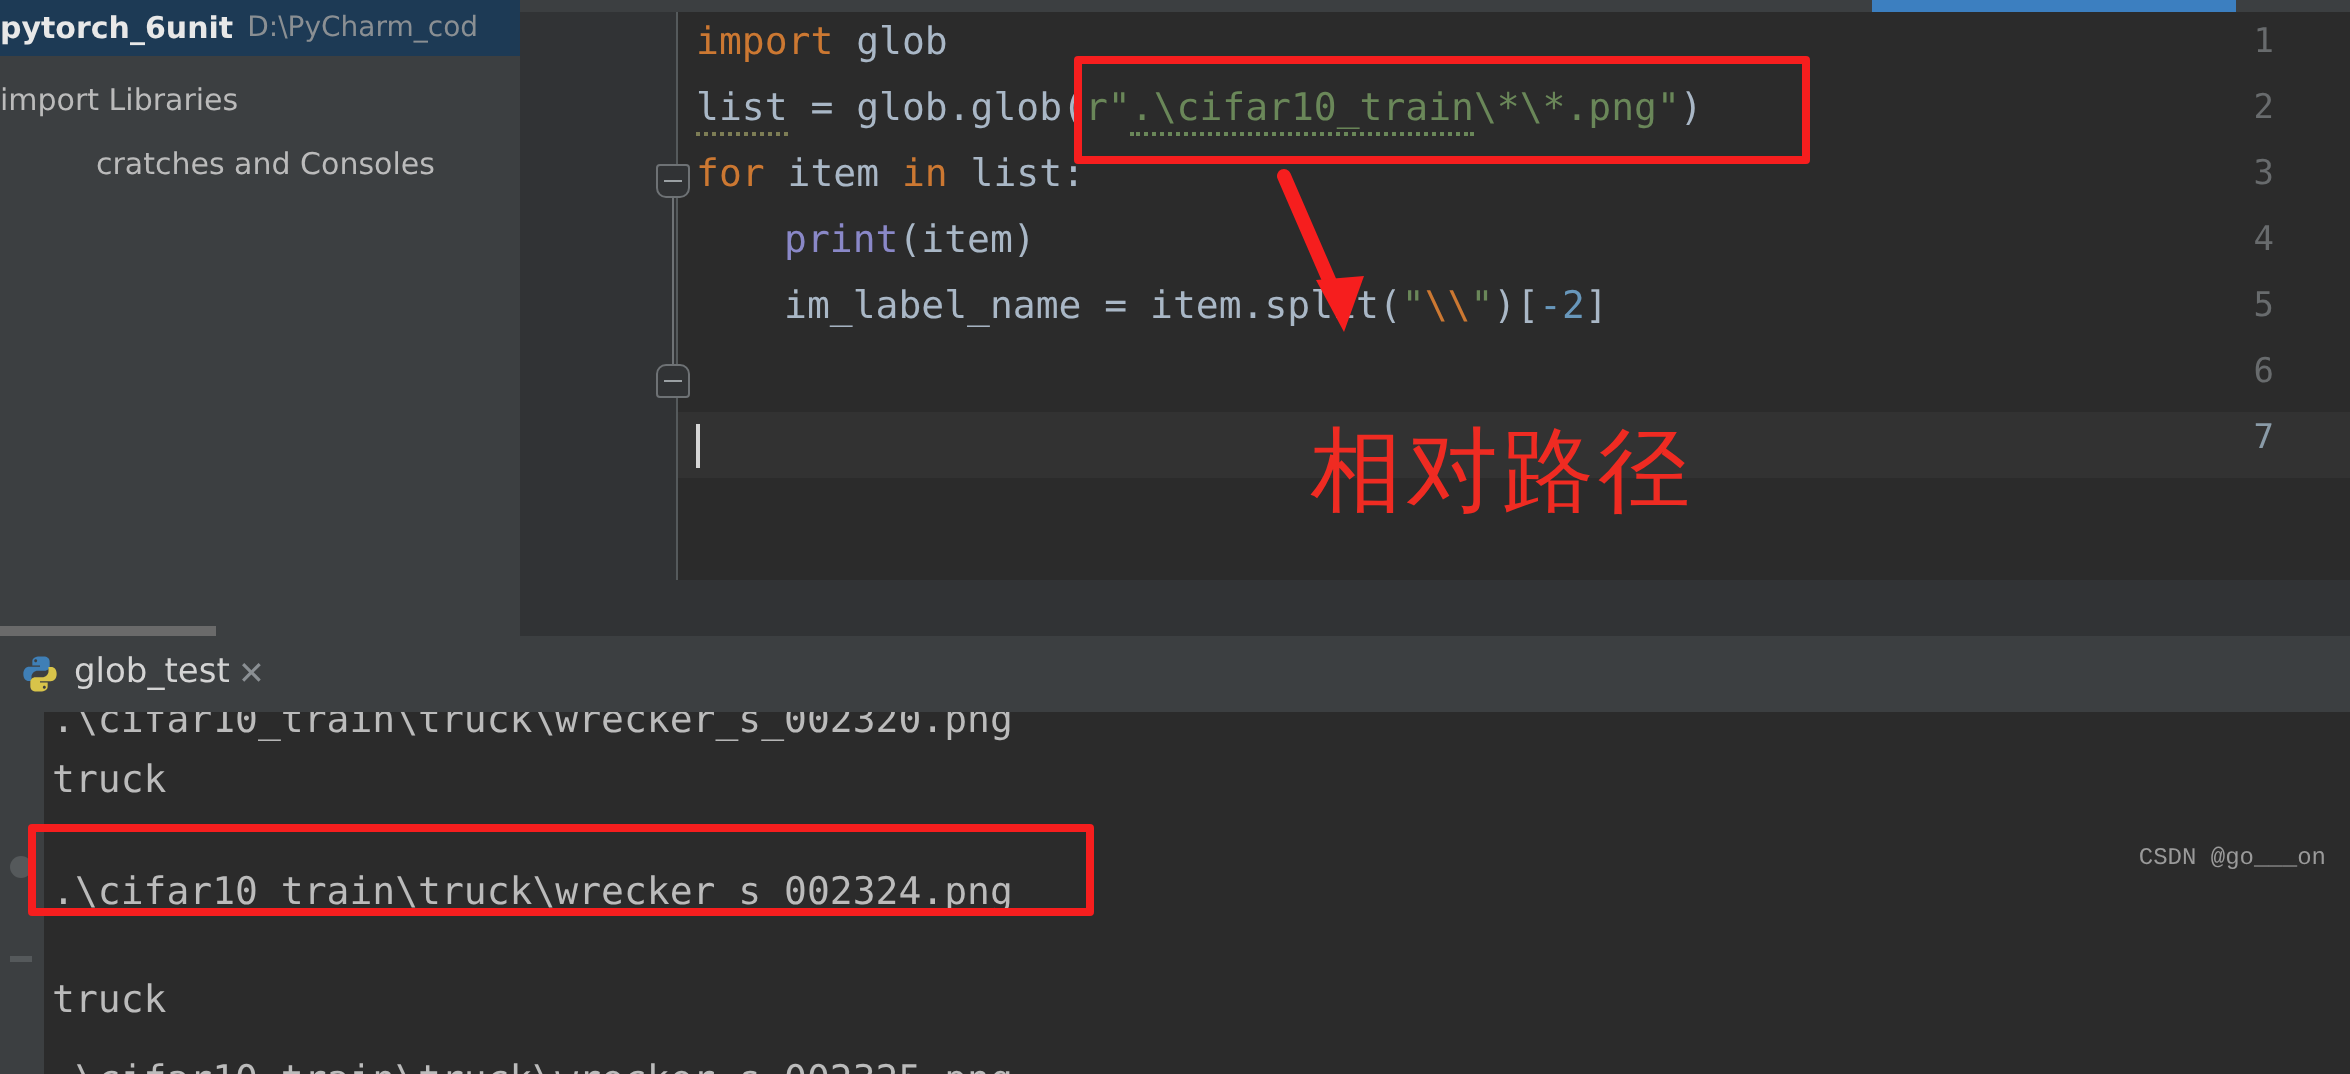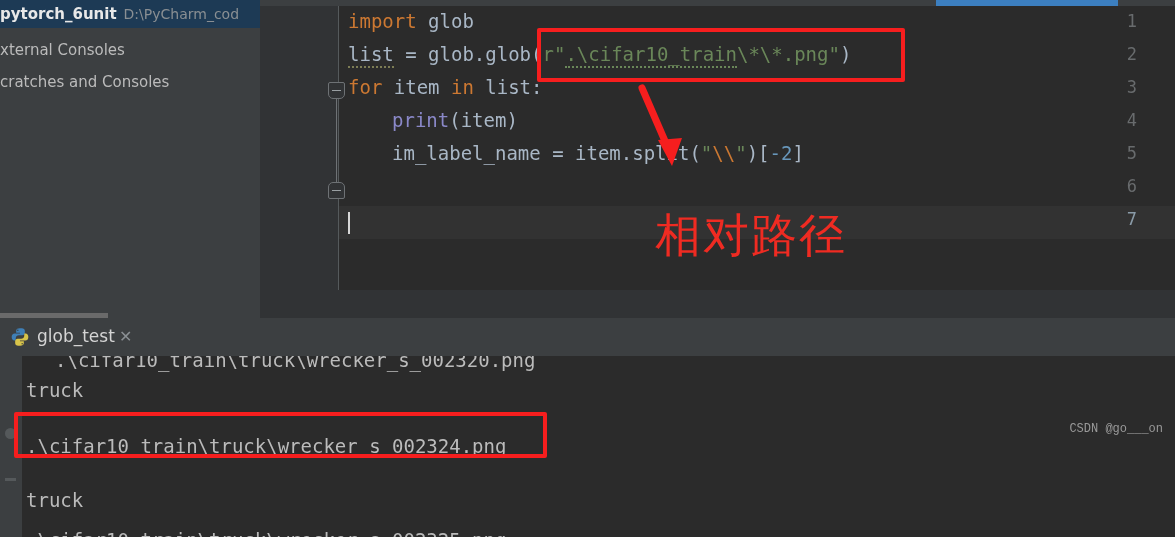--- a/index.html
+++ b/index.html
@@ -19,21 +19,21 @@
   .sidebar { position:absolute; left:0; top:0; width:260px; height:318px; background:#3c3f41; }
   .tree-row {
     position:absolute; left:0; width:260px; height:28px;
     display:flex; align-items:center; white-space:nowrap;
     font-size:15px; color:#bbbbbb; padding-left:0;
   }
   .tree-row.selected { background:#1d3a55; }
   .proj-name { color:#e8e8e8; font-weight:bold; font-size:15px; }
   .proj-path { color:#8a8f93; font-size:14px; margin-left:7px; }
   .row-ext   { top:36px; padding-left:0; }
-  .row-scr   { top:68px; padding-left:0; }
+  .row-scr   { top:68px; padding-left:0;margin-left:48px; }
   .sb-hscroll { position:absolute; left:0; top:313px; width:108px; height:6px; background:#6a6a6a; }
 
   
   .editor { position:absolute; left:260px; top:6px; width:915px; height:312px; background:#2b2b2b; }
   .gutter { position:absolute; left:0; top:0; width:78px; height:312px; background:#313335; }
   .gutter-sep { position:absolute; left:78px; top:0; width:1px; height:312px; background:#555a5c; }
   .lineno {
     position:absolute; right:38px; width:30px; text-align:right;
     font-family:"DejaVu Sans Mono","Liberation Mono",monospace;
     font-size:17px; color:#686b6d; line-height:33px; height:33px;
@@ -110,21 +110,21 @@
   <div class="top-strip">
     <div class="top-blue"></div>
   </div>
 
   <div class="sidebar">
     <div class="tree-row selected" style="top:0px;">
       <span class="proj-name">pytorch_6unit</span>
       <span class="proj-path">D:\PyCharm_cod</span>
     </div>
     <div class="tree-row row-ext">
-      <span>xternal Consoles</span>
+      <span>import Libraries</span>
     </div>
     <div class="tree-row row-scr">
       <span>cratches and Consoles</span>
     </div>
     <div class="sb-hscroll"></div>
   </div>
 
   <div class="editor">
     <div class="line-hl"></div>
 
@@ -168,21 +168,21 @@
       <div class="tab-label">glob_test</div>
       <div class="tab-close">✕</div>
     </div>
 
     <div class="console-gutter">
       <div class="cg-ico" style="top:72px;"></div>
       <div class="cg-ico2" style="top:122px;"></div>
     </div>
 
     <div class="console-body">
-      <div class="cline" style="top:-12px;margin-left:29px;">.\cifar10_train\truck\wrecker_s_002320.png</div>
+      <div class="cline" style="top:-12px;">.\cifar10_train\truck\wrecker_s_002320.png</div>
       <div class="cline" style="top:18px;">truck</div>
       <div class="cline" style="top:74px;">.\cifar10_train\truck\wrecker_s_002324.png</div>
       <div class="cline" style="top:128px;">truck</div>
       <div class="cline" style="top:168px;">.\cifar10_train\truck\wrecker_s_002325.png</div>
 
     </div>
   </div>
 
   <div class="redbox box-code"></div>
   <div class="redbox box-out"></div>

